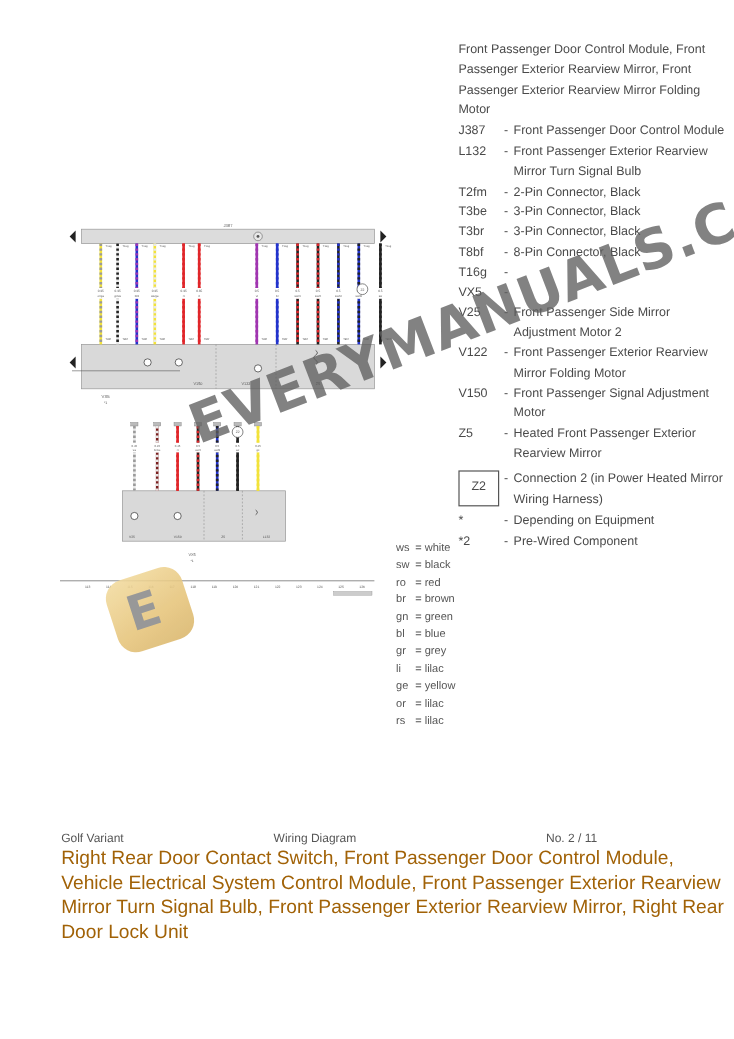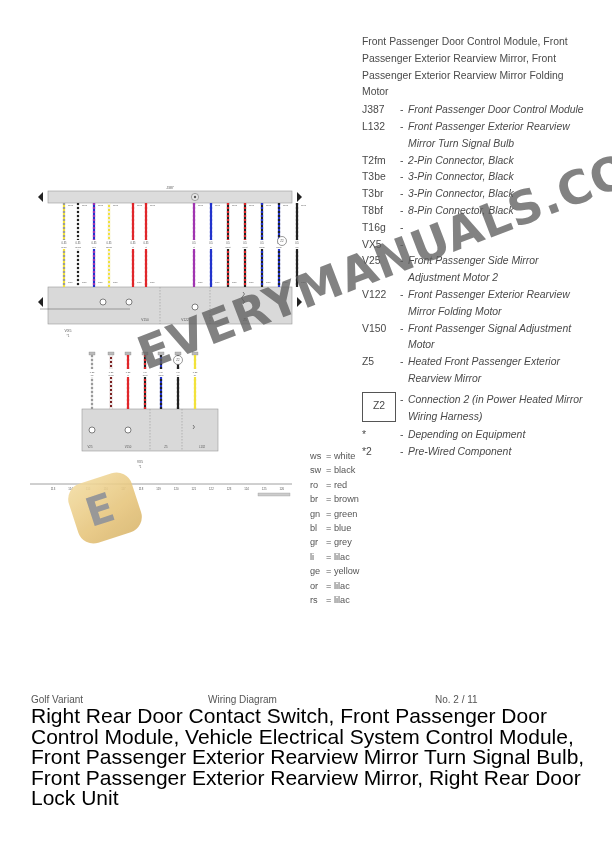--- a/index.html
+++ b/index.html
@@ -1,41 +1,41 @@
 <!DOCTYPE html>
 <html><head>
 <meta charset="utf-8">
 <style>
   html, body { margin: 0; padding: 0; background: #ffffff; }
   body { width: 612px; height: 866px; position: relative; overflow: hidden;
          font-family: "Liberation Sans", "DejaVu Sans", sans-serif; color: #444; }
-  .page { position: absolute; inset: 0; }
+  .page { position: absolute; inset: 0; margin-left: 20px; }
 
   
   .comp-list { position: absolute; left: 362px; top: 34px; width: 225px; font-size: 10.4px; line-height: 16.8px; color: #4a4a4a; }
   .comp-heading { margin-bottom: 1px; }
   .comp-row { display: flex; }
   .comp-code { width: 38px; flex: 0 0 38px; }
   .comp-dash { width: 8px; flex: 0 0 8px; }
-  .comp-desc { flex: 1; font-style: italic; }
+  .comp-desc { flex: 1; }
   .comp-row.boxed { margin: 4px 0 2px 0; }
   .z2-box { width: 34px; height: 30px; border: 1px solid #555; flex: 0 0 34px; display: flex; align-items: center; justify-content: center; margin-right: 4px; box-sizing: border-box; }
 
   
   .legend { position: absolute; left: 310px; top: 449px; font-size: 9.2px; line-height: 14.4px; color: #555; }
   .legend-row { display: flex; }
   .legend-abbr { width: 16px; }
 
   
   .diagram { position: absolute; left: 30px; top: 182px; width: 280px; height: 320px; }
 
   
   .footer-meta { position: absolute; left: 31px; top: 688px; width: 560px; font-size: 10px; color: #555; }
   .footer-meta span { position: absolute; top: 6px; white-space: nowrap; }
-  .footer-title { position: absolute; left: 31px; top: 706px; width: 556px; font-size: 21px; line-height: 20.6px; color: #000000; }
+  .footer-title { position: absolute; left: 31px; top: 706px; width: 556px; font-size: 16px; line-height: 20.6px; color: #a16207; }
 
   
   .wm-text { position: absolute; left: 130px; top: 330px; font-size: 46px; font-weight: bold; letter-spacing: 1px;
              color: rgba(95,95,95,0.78); transform: rotate(-21deg); transform-origin: left top; white-space: nowrap;
              font-family: "DejaVu Sans", sans-serif; pointer-events: none; }
   .wm-logo { position: absolute; left: 72px; top: 477px; width: 66px; height: 62px; border-radius: 16px;
              background: linear-gradient(160deg, #f3dca0 0%, #e6c47a 60%, #d9b56a 100%);
              transform: rotate(-18deg); opacity: 0.88; pointer-events: none; }
   .wm-logo-glyph { position: absolute; left: 14px; top: 8px; font-size: 40px; font-weight: bold; color: #8a8a8a; font-family: "DejaVu Sans", sans-serif; }
 </style>

